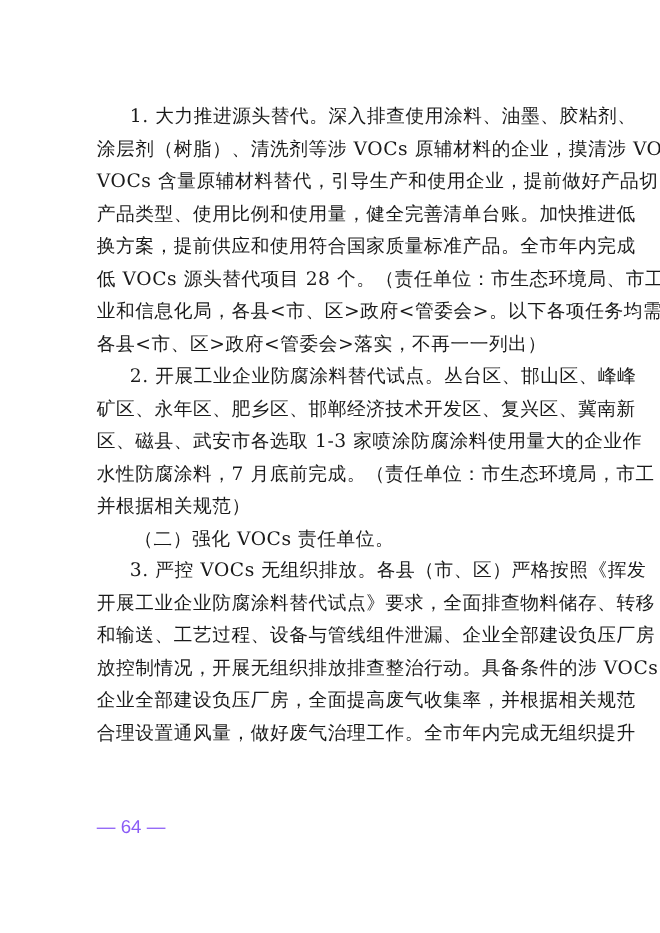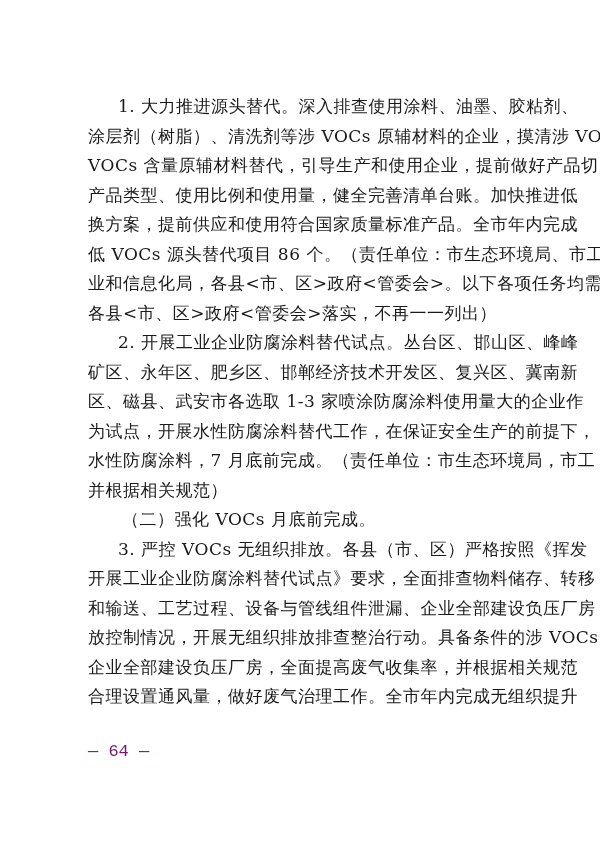--- a/index.html
+++ b/index.html
@@ -14,52 +14,51 @@
     }
     .line {
       height: 29.5px; line-height: 29.5px; white-space: nowrap;
       text-align: justify; text-align-last: justify; letter-spacing: 0.5px;
     }
     .line.last { text-align-last: left; }
     .line.indent { padding-left: 30px; }
     .line.heading { padding-left: 34px; text-align-last: left; }
     .page-number {
       position: absolute; left: 88px; top: 742px;
-      font-family: Liberation Mono, monospace;
-      font-size: 17px; color: #701a75;
+      font-family: Liberation Sans, sans-serif;
+      font-size: 17px; color: #8b5cf6;
     }
   </style>
 </head>
 <body>
 
 <div class="page">
   <div class="content">
 
     <div>
       <div class="line indent">1. 大力推进源头替代。深入排查使用涂料、油墨、胶粘剂、</div>
       <div class="line">涂层剂（树脂）、清洗剂等涉 VOCs 原辅材料的企业，摸清涉 VOCs</div>
       <div class="line">VOCs 含量原辅材料替代，引导生产和使用企业，提前做好产品切</div>
       <div class="line">产品类型、使用比例和使用量，健全完善清单台账。加快推进低</div>
       <div class="line">换方案，提前供应和使用符合国家质量标准产品。全市年内完成</div>
-      <div class="line">低 VOCs 源头替代项目 86 个。（责任单位：市生态环境局、市工</div>
+      <div class="line">低 VOCs 源头替代项目 28 个。（责任单位：市生态环境局、市工</div>
       <div class="line">业和信息化局，各县&lt;市、区&gt;政府&lt;管委会&gt;。以下各项任务均需</div>
       <div class="line last">各县&lt;市、区&gt;政府&lt;管委会&gt;落实，不再一一列出）</div>
     </div>
 
     <div>
       <div class="line indent">2. 开展工业企业防腐涂料替代试点。丛台区、邯山区、峰峰</div>
       <div class="line">矿区、永年区、肥乡区、邯郸经济技术开发区、复兴区、冀南新</div>
       <div class="line">区、磁县、武安市各选取 1-3 家喷涂防腐涂料使用量大的企业作</div>
-      <div class="line">为试点，开展水性防腐涂料替代工作，在保证安全生产的前提下，</div>
       <div class="line">水性防腐涂料，7 月底前完成。（责任单位：市生态环境局，市工</div>
       <div class="line last">并根据相关规范）</div>
     </div>
 
     <div>
-      <div class="line heading">（二）强化 VOCs 月底前完成。</div>
+      <div class="line heading">（二）强化 VOCs 责任单位。</div>
     </div>
 
     <div>
       <div class="line indent">3. 严控 VOCs 无组织排放。各县（市、区）严格按照《挥发</div>
       <div class="line">开展工业企业防腐涂料替代试点》要求，全面排查物料储存、转移</div>
       <div class="line">和输送、工艺过程、设备与管线组件泄漏、企业全部建设负压厂房</div>
       <div class="line">放控制情况，开展无组织排放排查整治行动。具备条件的涉 VOCs</div>
       <div class="line">企业全部建设负压厂房，全面提高废气收集率，并根据相关规范</div>
       <div class="line">合理设置通风量，做好废气治理工作。全市年内完成无组织提升</div>
     </div>

